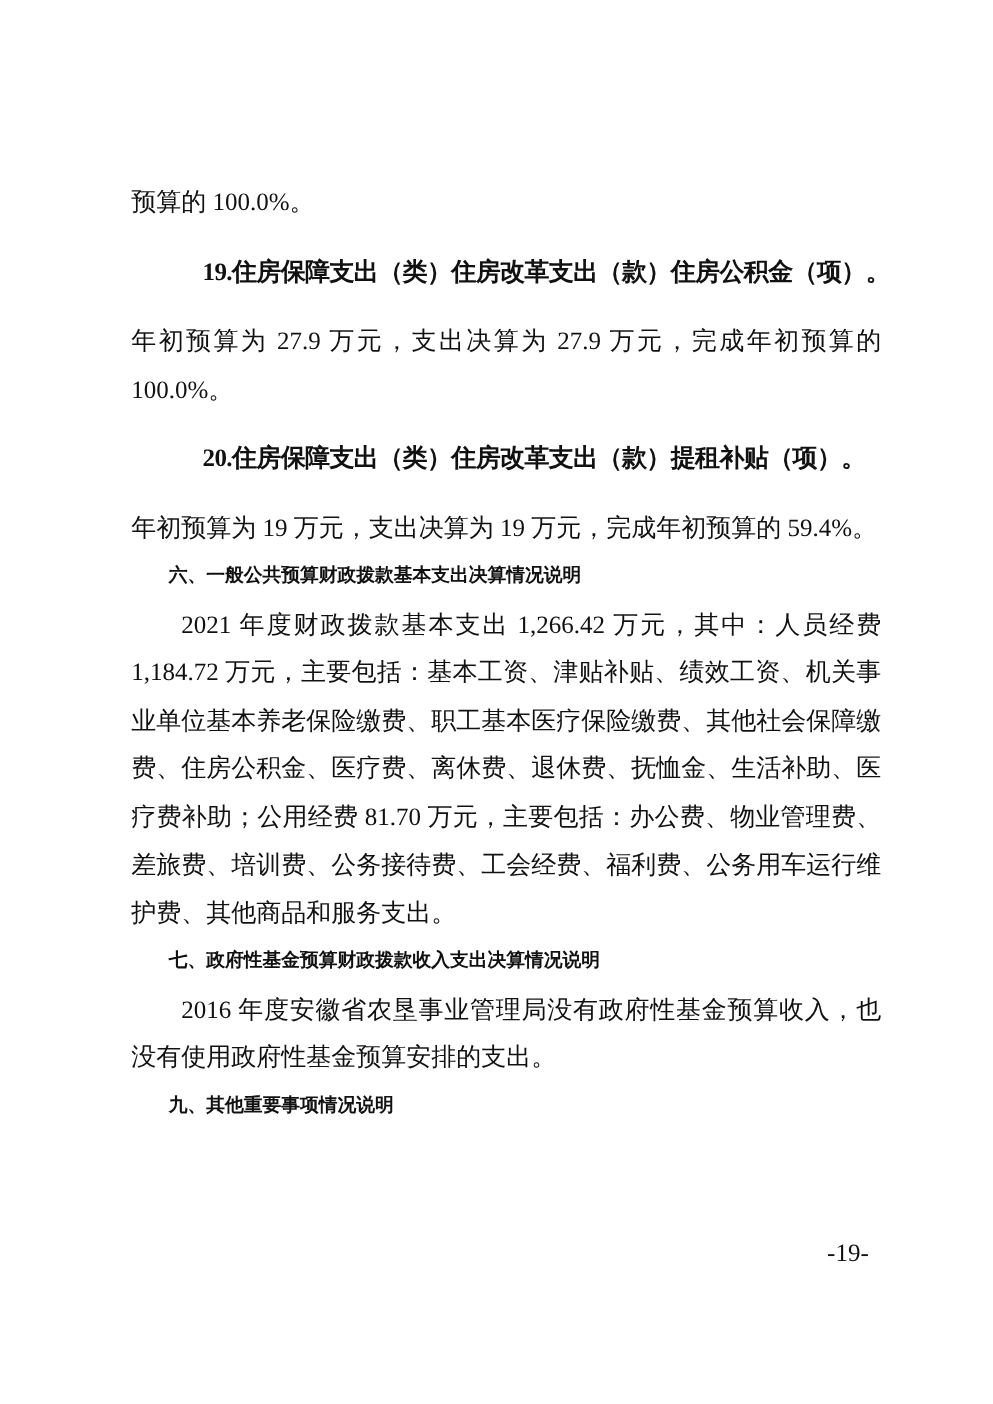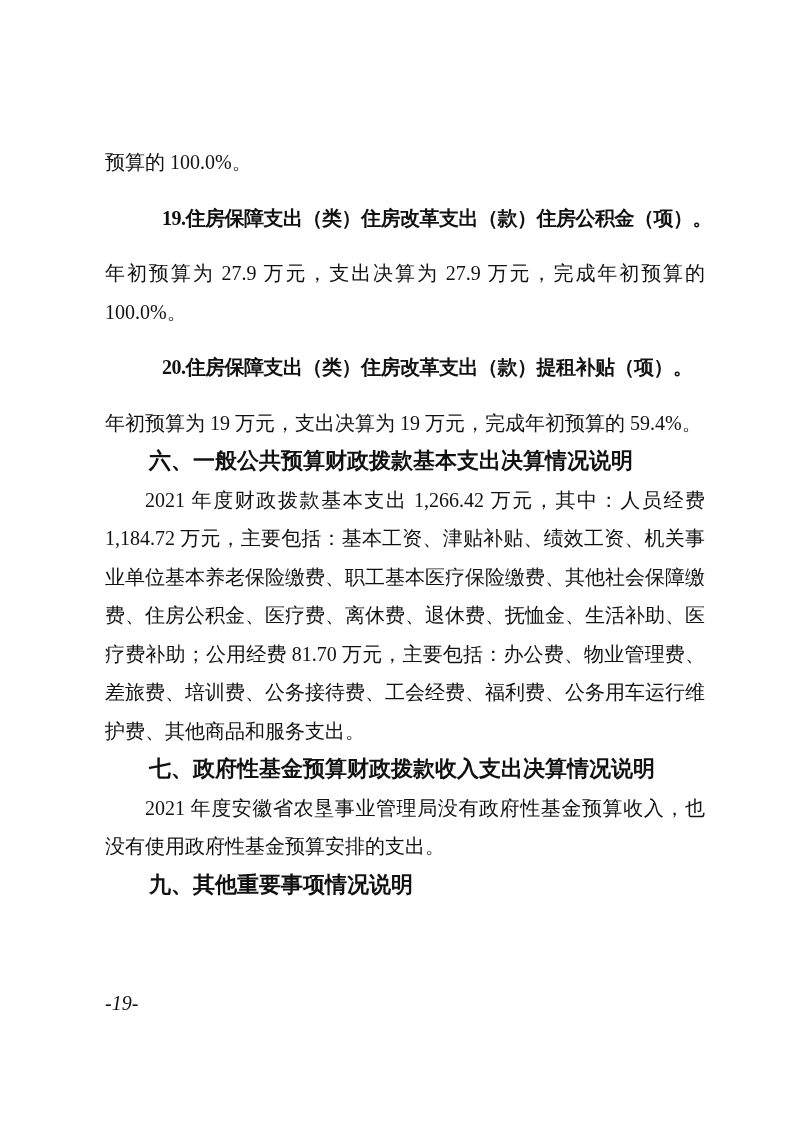--- a/index.html
+++ b/index.html
@@ -40,56 +40,56 @@
     font-weight: bold;
     white-space: nowrap;
     letter-spacing: -0.5px;
   }
   .section-heading {
     margin: 0;
     padding: 0;
     text-indent: 2em;
     font-family: "Liberation Sans", "DejaVu Sans", sans-serif;
     font-weight: bold;
-    font-size: 22px;
+    font-size: 15px;
     letter-spacing: 0px;
     white-space: nowrap;
   }
   .page-number {
     position: absolute;
     left: 105px;
     top: 992px;
     width: 600px;
     padding-right: 10px;
     box-sizing: border-box;
+    text-align: right;
     font-family: "Liberation Serif", "DejaVu Serif", serif;
     font-size: 20px;
     color: #111111;
-    font-style: italic;
   }
 </style>
 </head>
 <body>
 
 <div class="page">
   <div class="doc-body">
 
     <p class="para">预算的 100.0%。</p>
 
     <p class="item-lead">19.住房保障支出（类）住房改革支出（款）住房公积金（项）。</p>
     <p class="para">年初预算为 27.9 万元，支出决算为 27.9 万元，完成年初预算的 100.0%。</p>
 
     <p class="item-lead">20.住房保障支出（类）住房改革支出（款）提租补贴（项）。</p>
     <p class="para">年初预算为 19 万元，支出决算为 19 万元，完成年初预算的 59.4%。</p>
 
     <p class="section-heading">六、一般公共预算财政拨款基本支出决算情况说明</p>
     <p class="para indent">2021 年度财政拨款基本支出 1,266.42 万元，其中：人员经费 1,184.72 万元，主要包括：基本工资、津贴补贴、绩效工资、机关事业单位基本养老保险缴费、职工基本医疗保险缴费、其他社会保障缴费、住房公积金、医疗费、离休费、退休费、抚恤金、生活补助、医疗费补助；公用经费 81.70 万元，主要包括：办公费、物业管理费、差旅费、培训费、公务接待费、工会经费、福利费、公务用车运行维护费、其他商品和服务支出。</p>
 
     <p class="section-heading">七、政府性基金预算财政拨款收入支出决算情况说明</p>
-    <p class="para indent">2021 年度安徽省农垦事业管理局没有政府性基金预算收入，也没有使用政府性基金预算安排的支出。</p>
+    <p class="para indent">2016 年度安徽省农垦事业管理局没有政府性基金预算收入，也没有使用政府性基金预算安排的支出。</p>
 
 
     <p class="section-heading">九、其他重要事项情况说明</p>
 
   </div>
 
   <div class="page-number">-19-</div>
 </div>
 
 </body></html>

